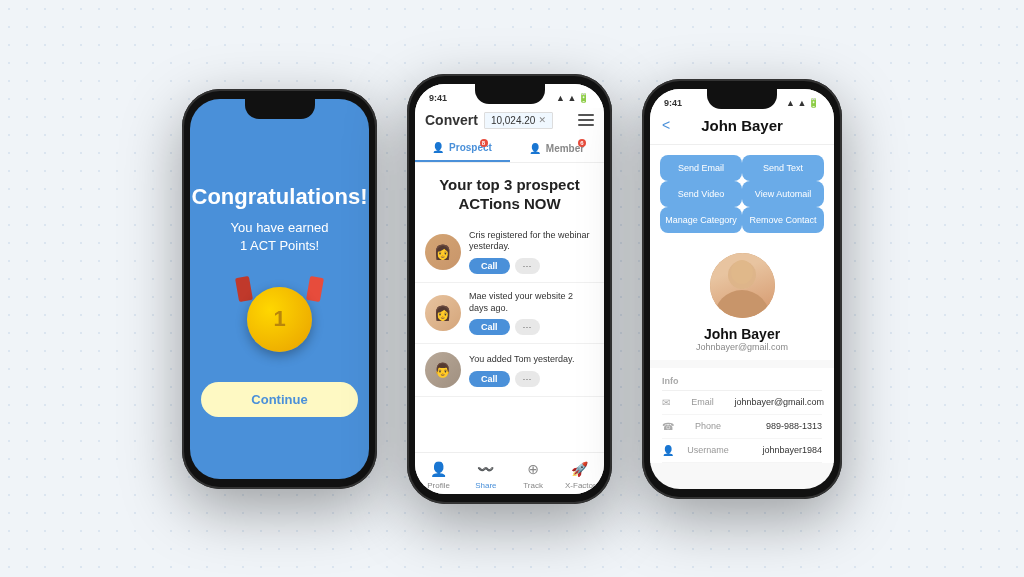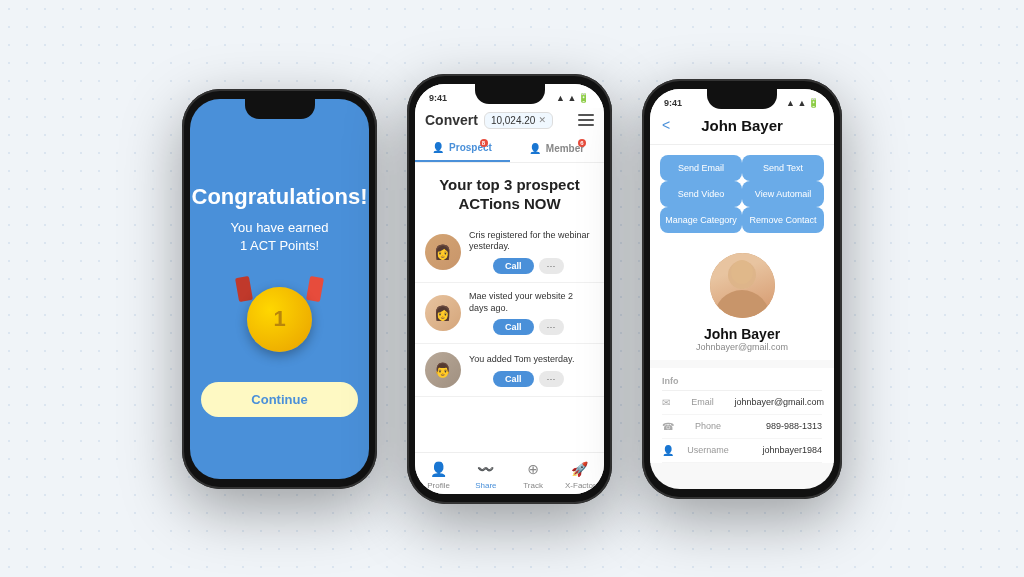--- a/index.html
+++ b/index.html
@@ -197,21 +197,21 @@
 
     .convert-title {
       font-size: 14px;
       font-weight: 700;
       color: #333;
     }
 
     .convert-badge {
       background: #f0f8ff;
       border: 1px solid #ddd;
-      border-radius: 6px;
+      border-radius: 1px;
       padding: 2px 6px;
       font-size: 10px;
       color: #333;
       display: flex;
       align-items: center;
       gap: 3px;
     }
 
     .convert-badge .x-btn {
       color: #888;
@@ -330,21 +330,20 @@
       font-size: 9px;
       color: #333;
       line-height: 1.3;
       margin-bottom: 5px;
     }
 
     .prospect-actions {
       display: flex;
       gap: 5px;
       align-items: center;
-      margin-left: 24px;
     }
 
     .call-btn {
       background: #4a90d9;
       color: white;
       border: none;
       border-radius: 10px;
       padding: 3px 12px;
       font-size: 9px;
       font-weight: 600;

